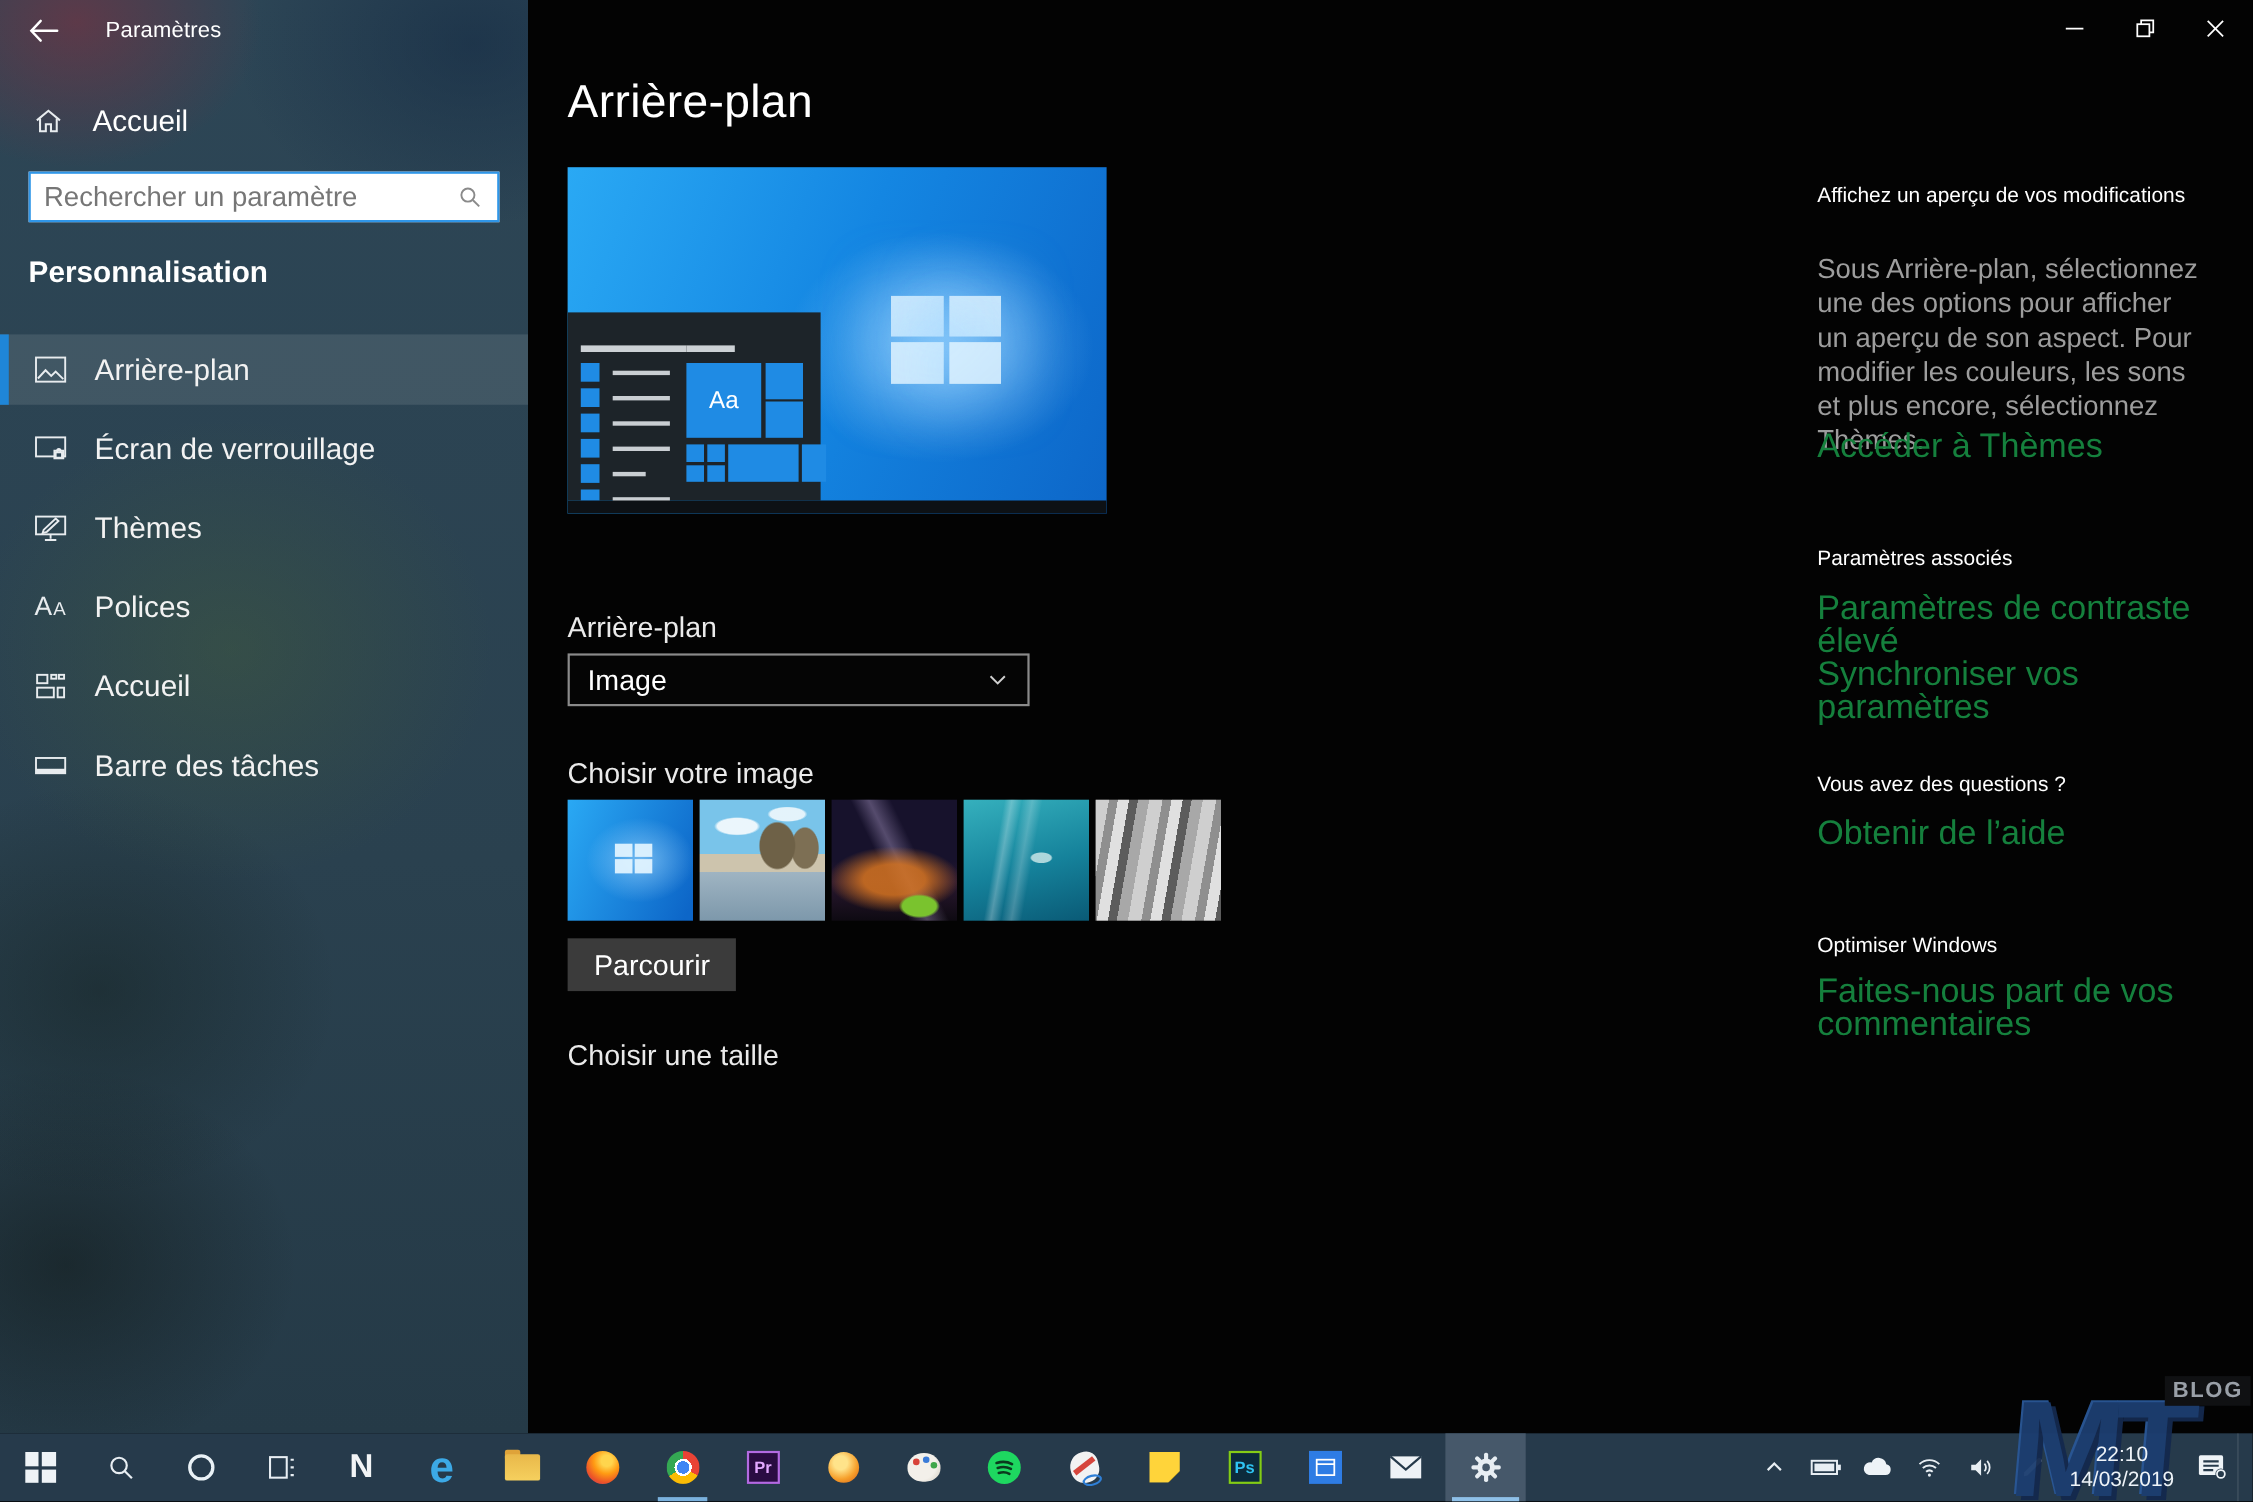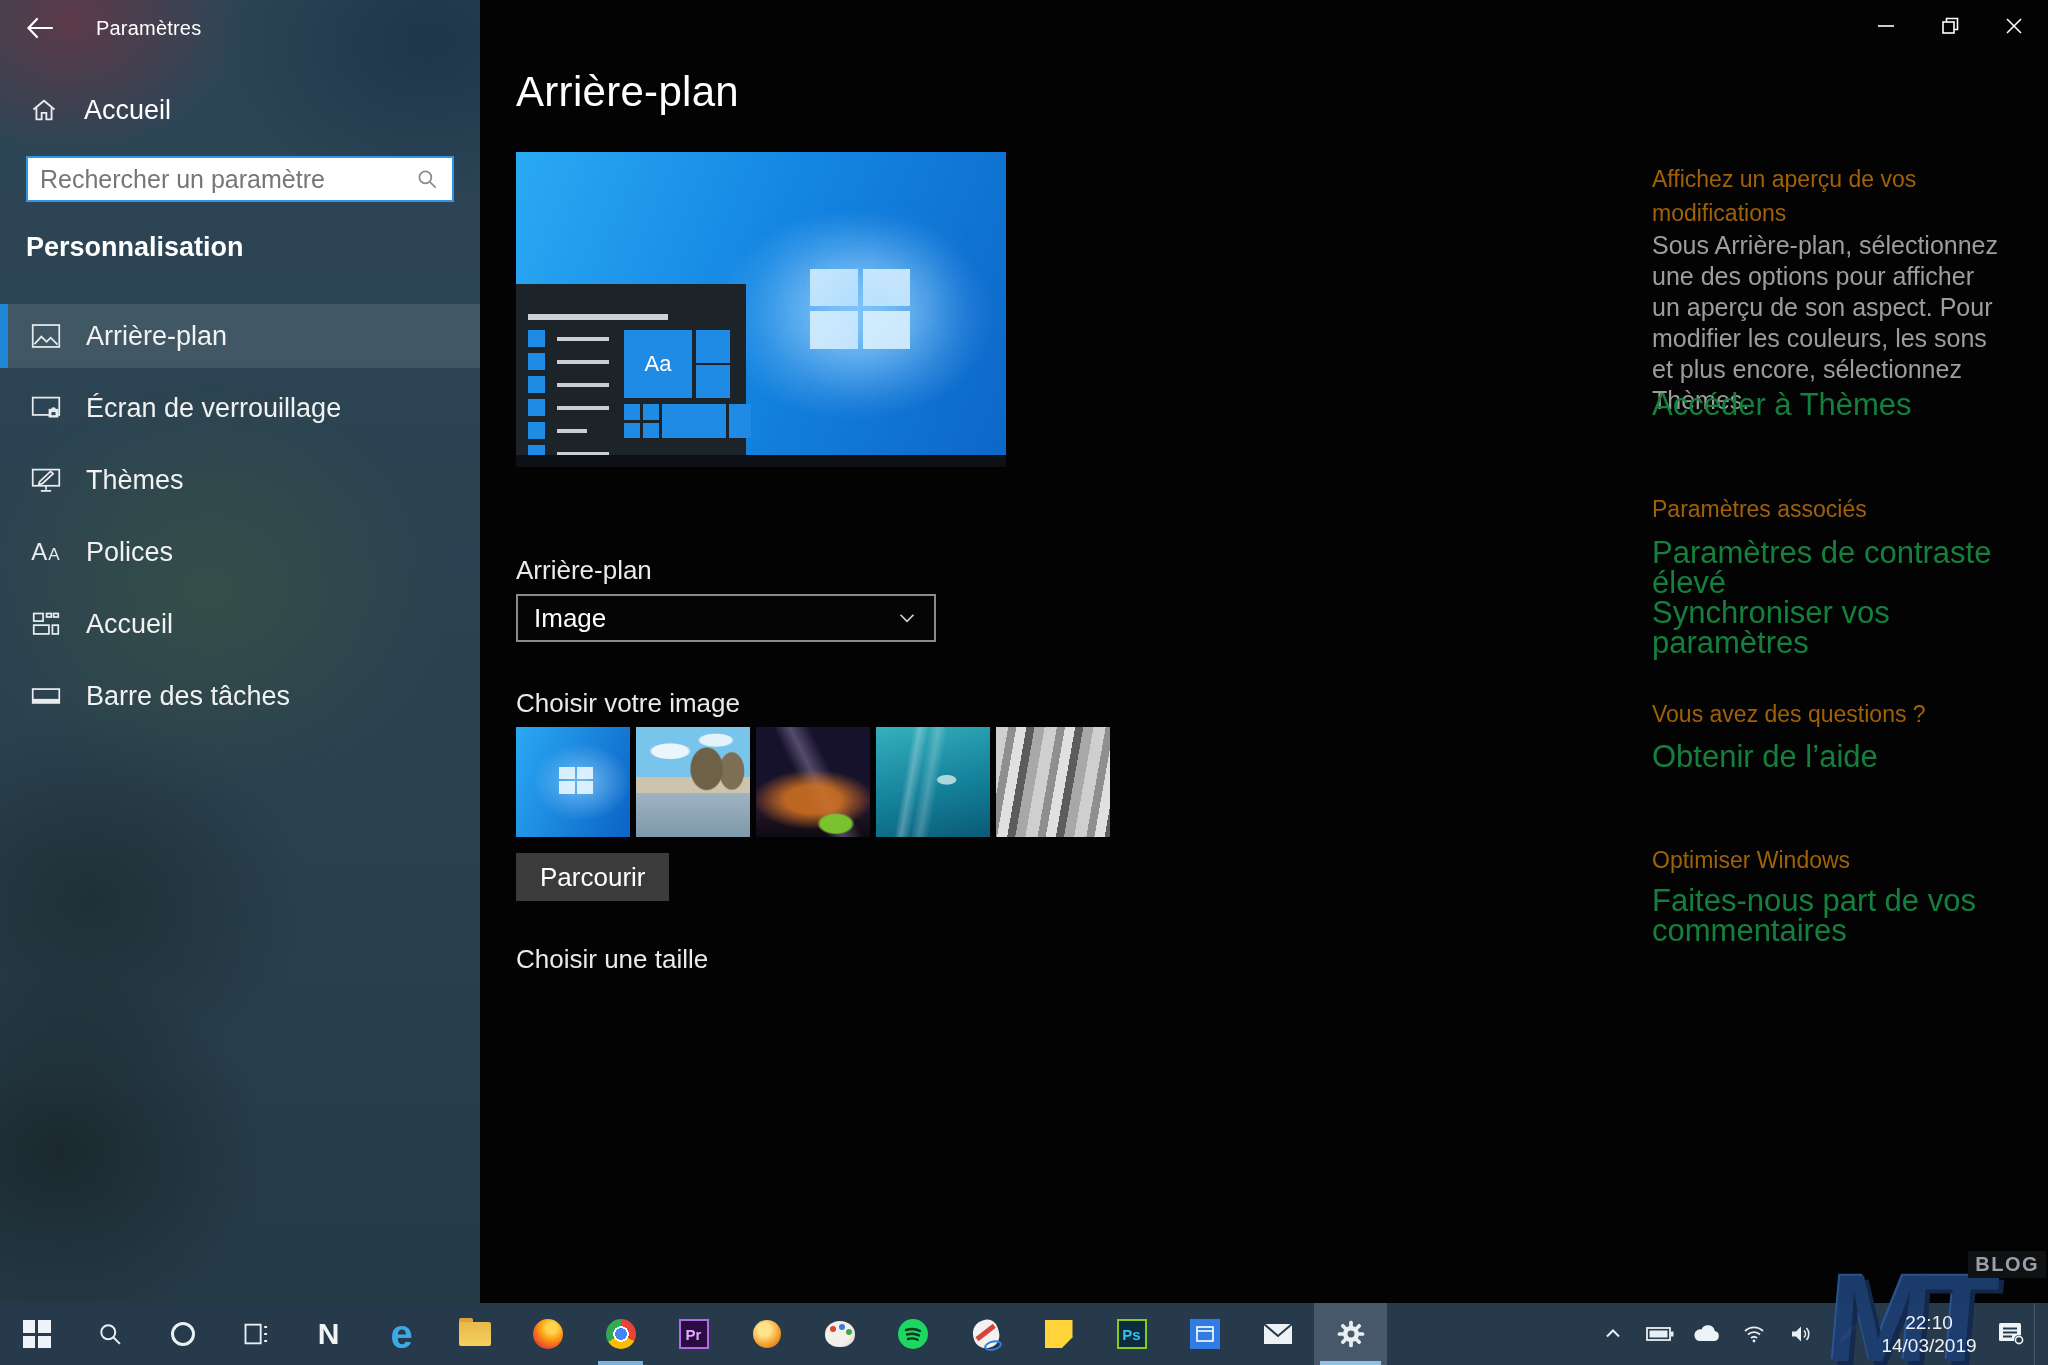--- a/index.html
+++ b/index.html
@@ -123,21 +123,21 @@
   .th-cliff { background:
       repeating-linear-gradient(100deg, #cfcfcf 0 12px, #8f8f8f 12px 20px, #e0e0e0 20px 30px,
                                 #5c5c5c 30px 38px, #a8a8a8 38px 48px); }
 
   .browse-btn { position:absolute; left:36px; top:853px; height:48px; padding:0 24px;
                 background:#3b3b3b; color:#ffffff; font-size:26px; border:none; cursor:pointer;
                 font-family:"Liberation Sans",sans-serif; }
 
   
   .aside { position:absolute; left:1172px; top:0; width:360px; }
-  .aside h3 { color:#a16207; font-size:23px; font-weight:normal; line-height:34px; position:absolute; }
+  .aside h3 { color:#ffffff; font-size:19px; font-weight:normal; line-height:34px; position:absolute; }
   .aside .a-head1 { top:162px; }
   .aside p { color:#9d9d9d; font-size:25px; line-height:31px; position:absolute; top:230px; width:355px; }
   .a-link { color:#15803d; font-size:31px; position:absolute; cursor:pointer; width:355px; line-height:30px; }
   .lk-themes { top:390px; }
   .a-head2 { top:492px; }
   .lk-contrast { top:538px; }
   .lk-sync { top:598px; }
   .a-head3 { top:697px; }
   .lk-help { top:742px; }
   .a-head4 { top:843px; }

